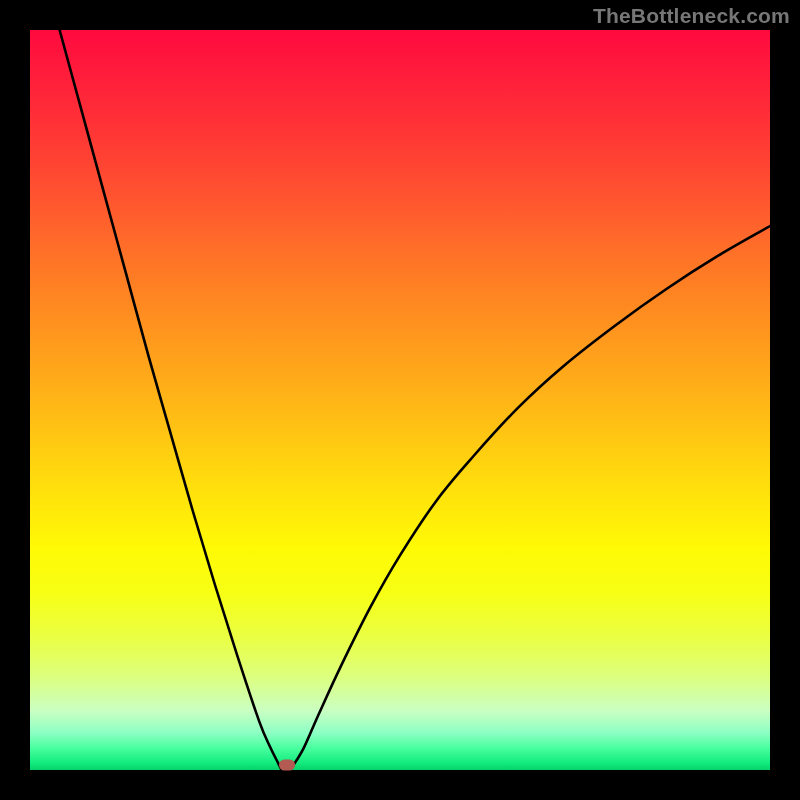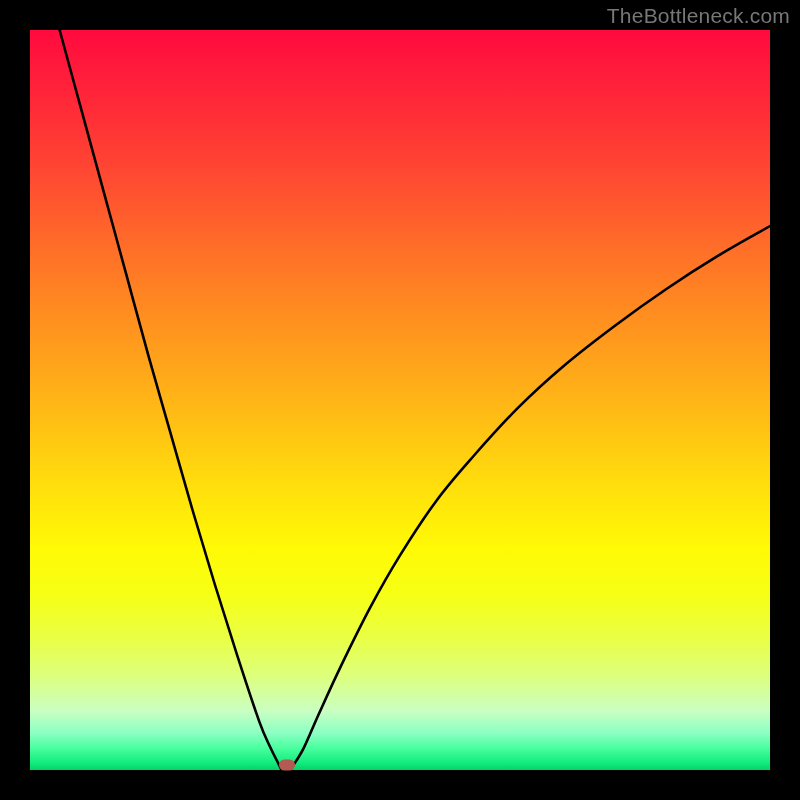--- a/index.html
+++ b/index.html
@@ -61,21 +61,21 @@
     height: 11px;
     border-radius: 6px;
     transform: translate(-50%, -50%);
   }
   .watermark {
     position: absolute;
     top: 4px;
     right: 10px;
     color: #777;
     font-size: 21px;
-    font-weight: 400;
+    font-weight: 700;
     letter-spacing: 0.2px;
     user-select: none;
   }
 </style>
 </head>
 <body>
 
 <div class="stage">
 
   <div class="watermark">TheBottleneck.com</div>

